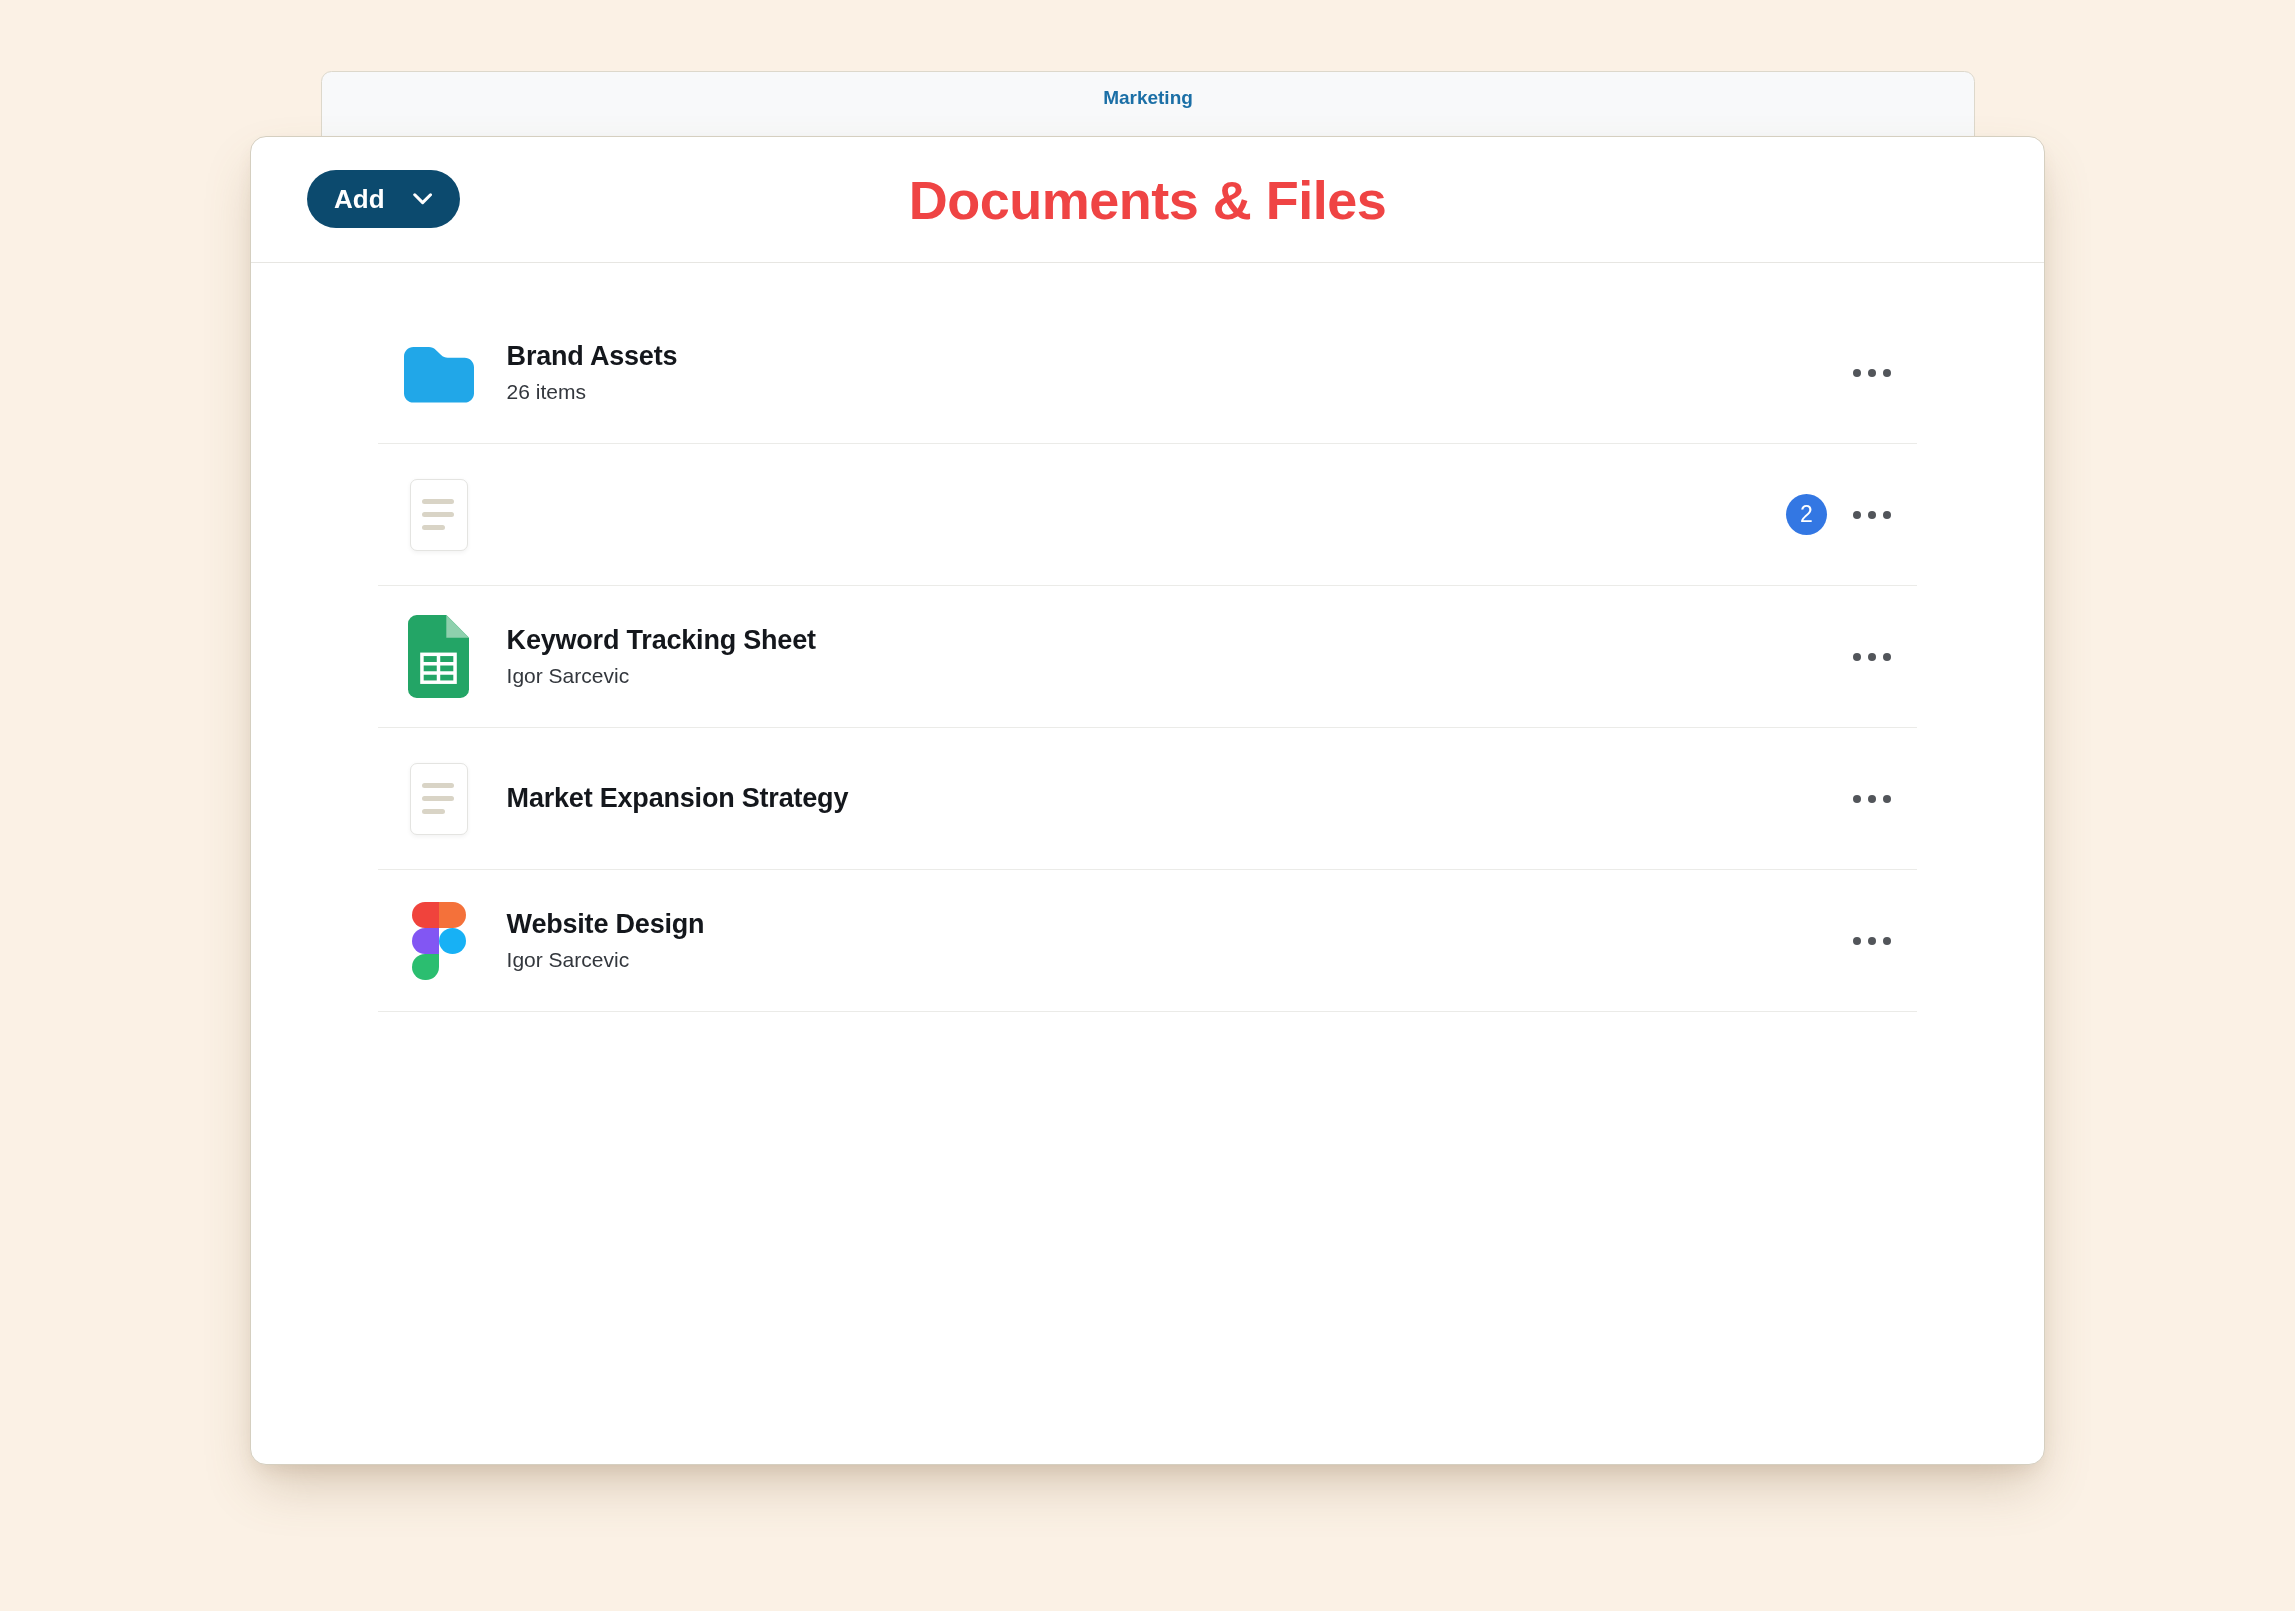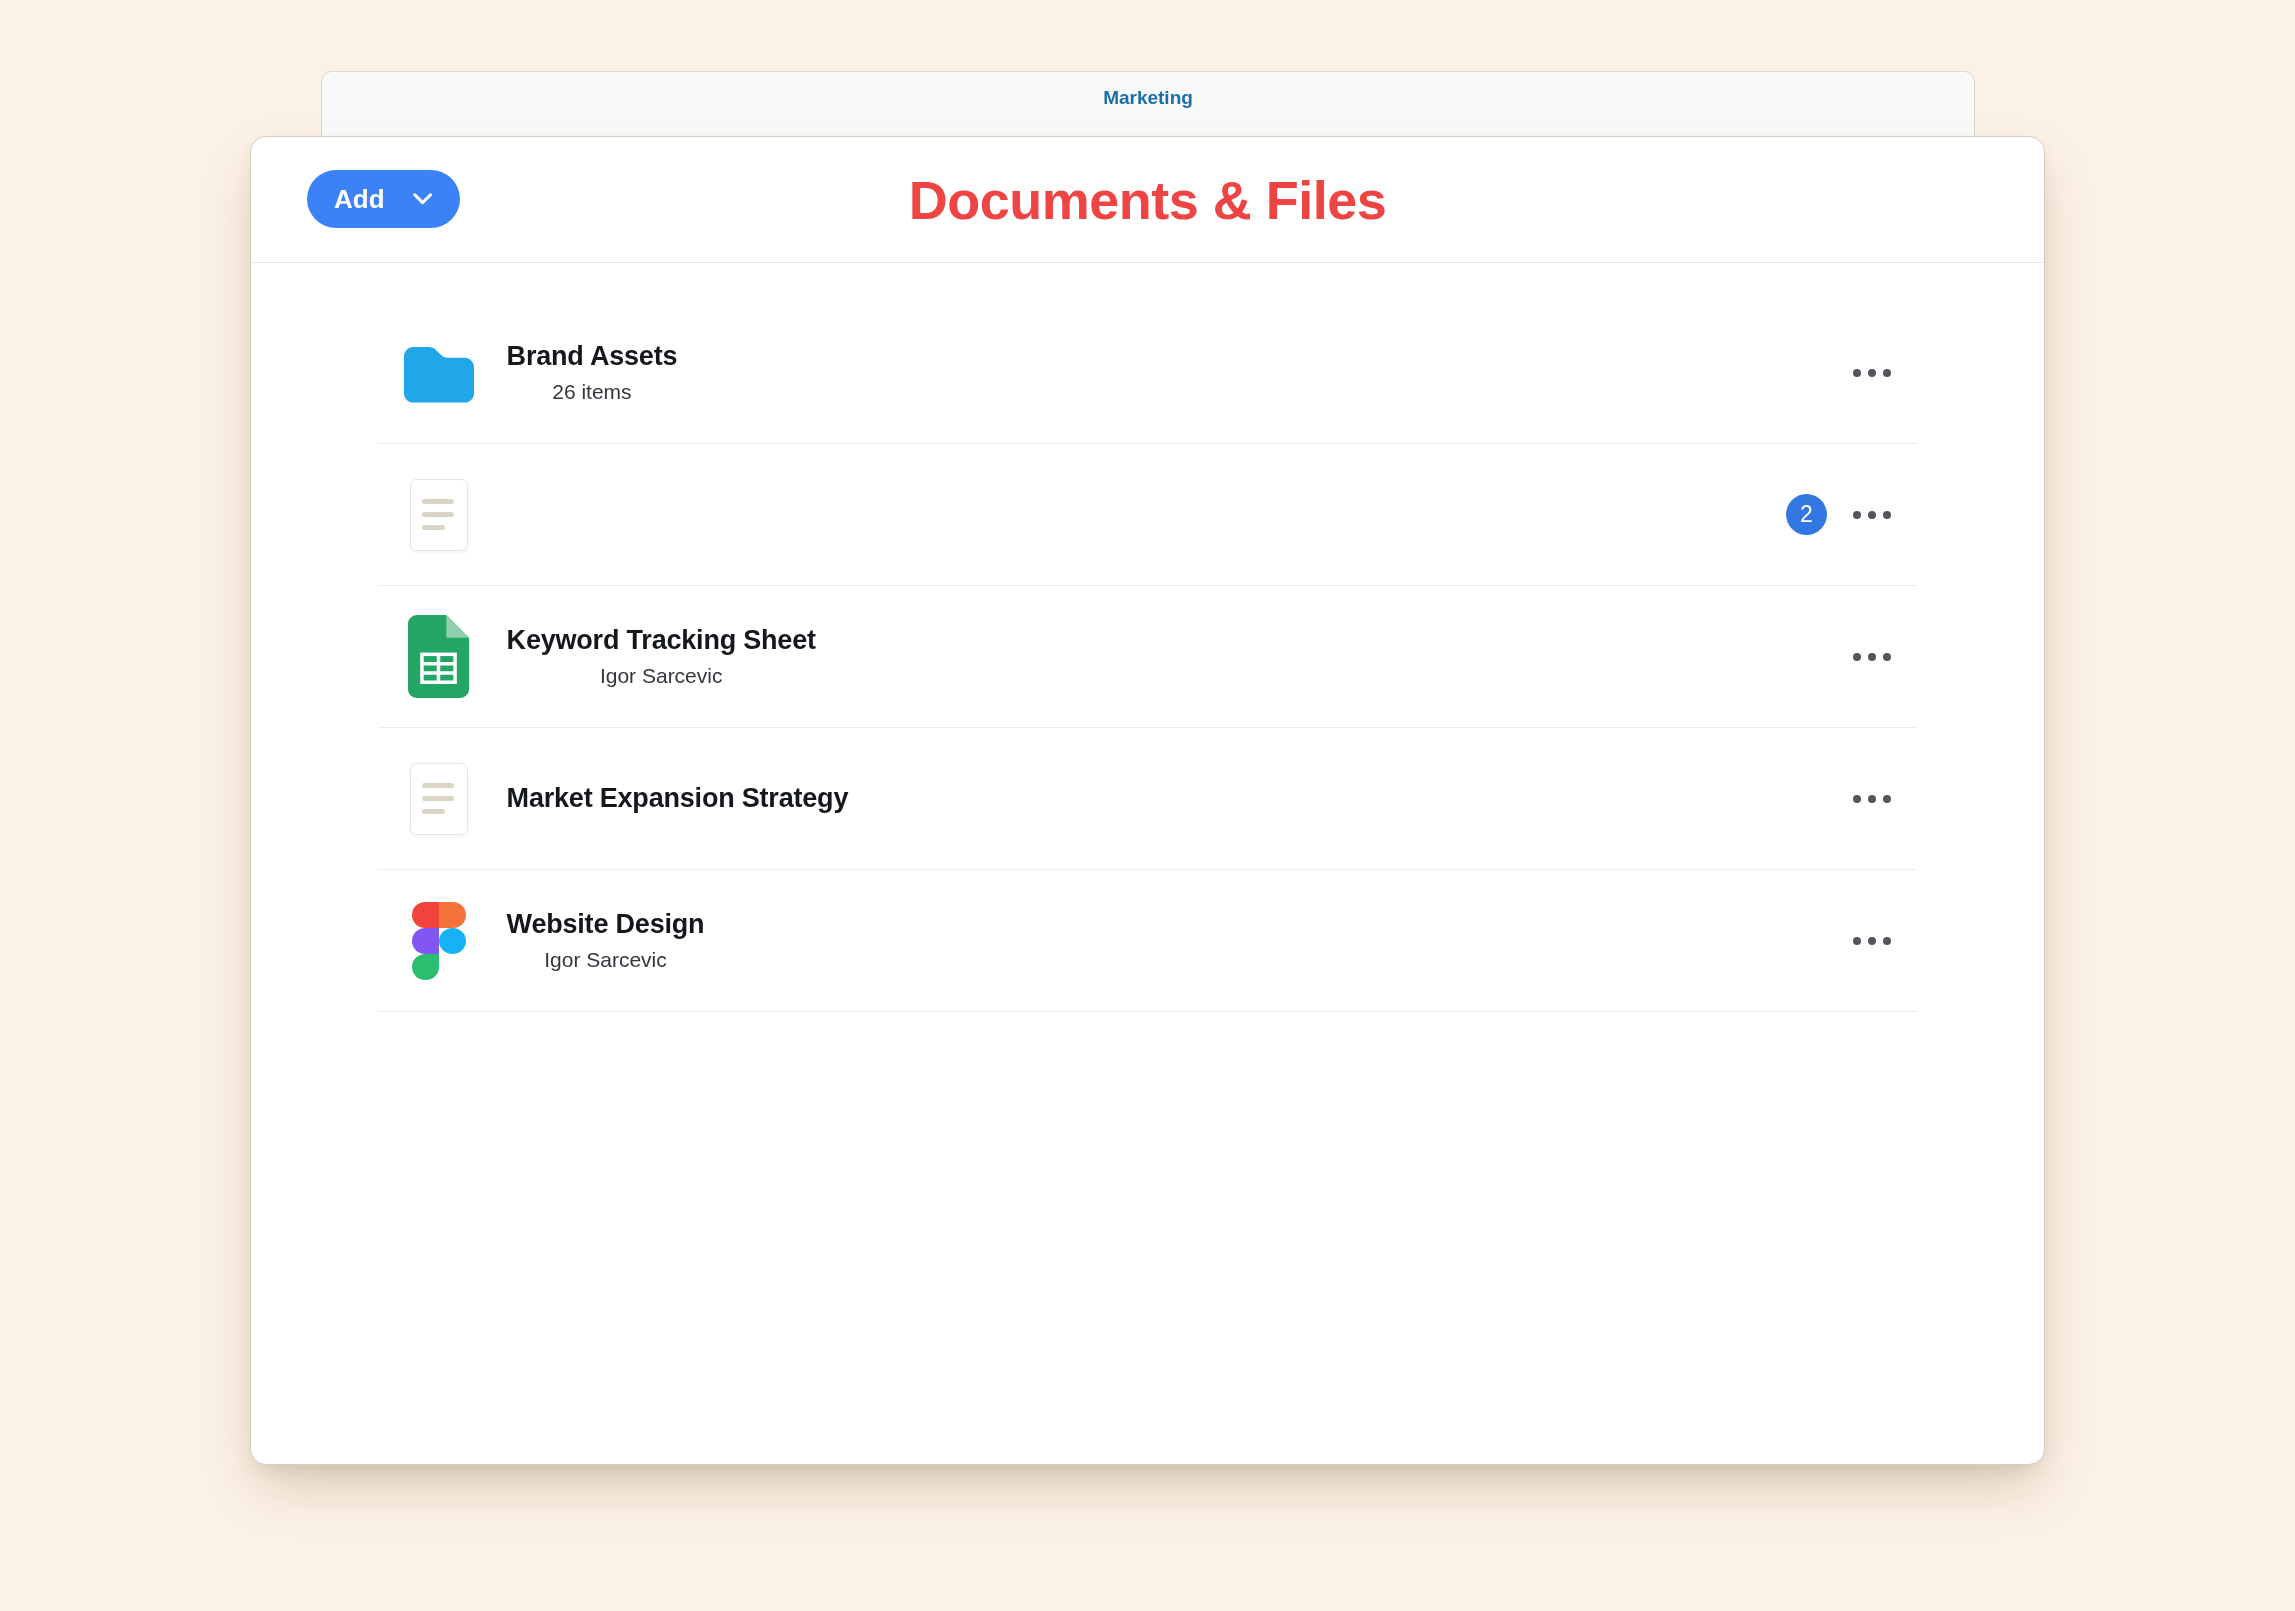--- a/index.html
+++ b/index.html
@@ -38,35 +38,34 @@
   .modal-header { position: relative; height: 125px; border-bottom: 1.8px solid #e7e6e2; }
   .modal-title {
     position: absolute; left: 0; right: 0; top: 0; height: 125px; margin: 0;
     display: flex; align-items: center; justify-content: center;
     font-size: 54px; font-weight: 700; color: #ef4444; letter-spacing: -0.5px;
   }
   .add-btn {
     position: absolute; left: 56px; top: 33px; height: 58px; z-index: 2;
     display: flex; align-items: center; gap: 28px;
     padding: 0 28px 0 27px;
-    background: #3b82f6; color: #fff;
+    background: #0c4a6e; color: #fff;
     border: none; border-radius: 29px;
     font-family: inherit; font-size: 26px; font-weight: 700;
     cursor: pointer;
   }
 
   
   .list { margin: 39px 127px 0 127px; }
   .row {
     height: 142px; box-sizing: border-box;
     display: flex; align-items: center;
     padding: 0 24.6px;
     border-bottom: 1.8px solid #ebebe8;
     cursor: pointer;
-    text-align: center;
   }
   .icon-box { width: 72px; flex: none; display: flex; align-items: center; justify-content: center; margin-right: 32px; }
   .texts { display: flex; flex-direction: column; gap: 8.8px; min-width: 0; }
   .row-title { font-size: 27px; font-weight: 700; color: #14171c; letter-spacing: -0.2px; }
   .row-subtitle { font-size: 21px; font-weight: 400; color: #33373d; }
   .spacer { flex: 1; }
   .badge {
     width: 41px; height: 41px; flex: none; border-radius: 50%;
     background: #3377e3; color: #fff; font-size: 23px;
     display: flex; align-items: center; justify-content: center;

